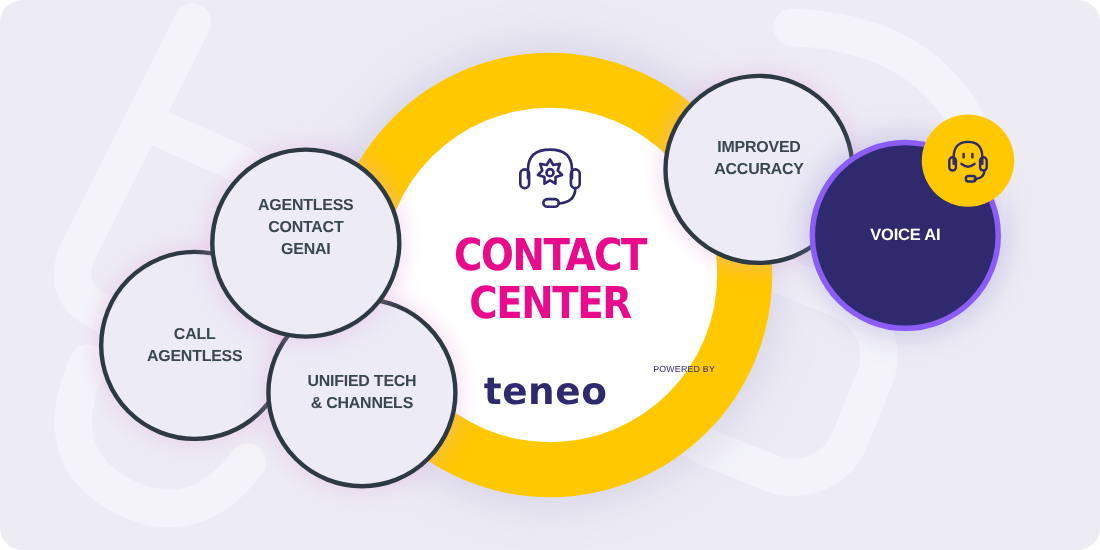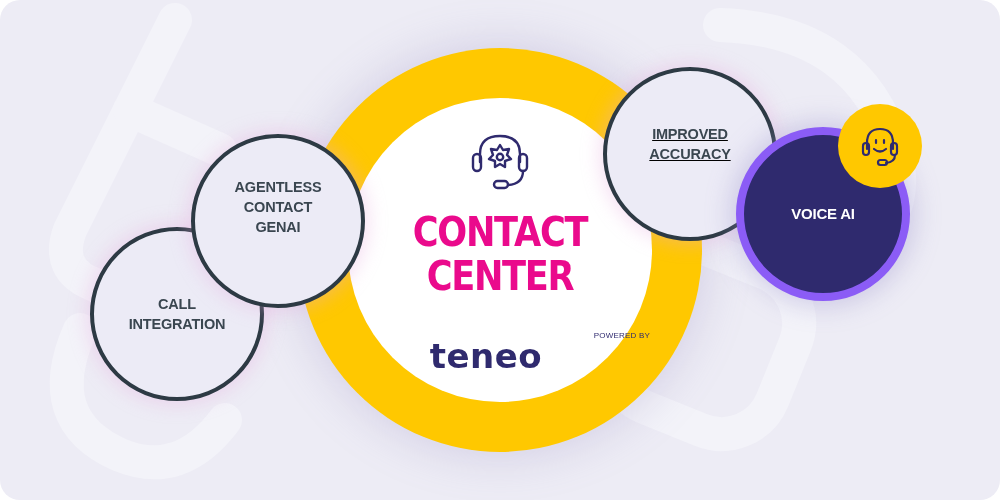--- a/index.html
+++ b/index.html
@@ -22,40 +22,40 @@
     position:absolute; border-radius:50%; box-sizing:border-box;
     background:#ecebf6; border:4px solid #2d3a44;
     display:flex; align-items:center; justify-content:center; text-align:center;
     box-shadow:0 0 18px 4px rgba(230,170,220,0.35);
   }
   .bubble-label {
     font-weight:700; font-size:14.5px; line-height:20px; color:#3a4650; letter-spacing:-0.2px;
     white-space:pre-line;
   }
   .voice {
-    background:#2f2a6e; border:8px solid #8b5cf6;
+    background:#2f2a6e; border:5px solid #8b5cf6;
     box-shadow:0 0 24px 6px rgba(150,140,200,0.35);
   }
   .voice .bubble-label { color:#ffffff; font-size:15px; }
   .badge {
     position:absolute; left:838px; top:104px; width:84px; height:84px; border-radius:50%;
     background:#ffc800; display:flex; align-items:center; justify-content:center;
   }
   .hub-icon { position:absolute; left:462px; top:128px; width:76px; height:64px; }
   .title {
     position:absolute; left:350px; top:210px; width:300px; text-align:center;
     font-family:"DejaVu Sans", sans-serif; font-weight:700; color:#ea0a8c;
     font-size:40px; line-height:44px; letter-spacing:-1.5px; transform:scaleX(0.88);
   }
   .powered {
     position:absolute; left:350px; top:331px; width:300px; text-align:right;
     font-size:8px; font-weight:400; color:#2f2a6e; letter-spacing:0.2px;
   }
   .brand {
-    position:absolute; left:336px; top:336px; width:300px; text-align:center;
+    position:absolute; left:346px; top:336px; width:300px; text-align:center;
     font-family:"DejaVu Sans", sans-serif; font-weight:700; font-size:34px; color:#2f2a6e;
     letter-spacing:0.5px;
   }
 </style>
 </head>
 <body>
 
 <div class="canvas">
 
   <svg class="watermark" viewBox="0 0 1000 500">
@@ -85,29 +85,33 @@
 
   <div class="title">
     <div>CONTACT</div>
     <div>CENTER</div>
   </div>
   <div class="powered">POWERED BY</div>
   <div class="brand">teneo</div>
 
   <div class="bubble" style="left:90px;top:227px;width:174px;height:174px;">
     <span class="bubble-label">CALL
-INTEGRATION</span>
+AGENTLESS</span>
+  </div>
+  <div class="bubble" style="left:242px;top:270px;width:174px;height:174px;">
+    <span class="bubble-label">UNIFIED TECH
+&amp; CHANNELS</span>
   </div>
   <div class="bubble" style="left:191px;top:134px;width:174px;height:174px;">
     <span class="bubble-label" style="margin-top:-28px;">AGENTLESS
 CONTACT
 GENAI</span>
   </div>
 
-  <div class="bubble" style="left:603px;top:67px;width:174px;height:174px;text-decoration:underline;">
+  <div class="bubble" style="left:603px;top:67px;width:174px;height:174px;">
     <span class="bubble-label" style="margin-top:-20px;">IMPROVED
 ACCURACY</span>
   </div>
 
   <div class="bubble voice" style="left:736px;top:127px;width:174px;height:174px;">
     <span class="bubble-label">VOICE AI</span>
   </div>
 
   <div class="badge">
     <svg width="50" height="50" viewBox="0 0 50 50">

